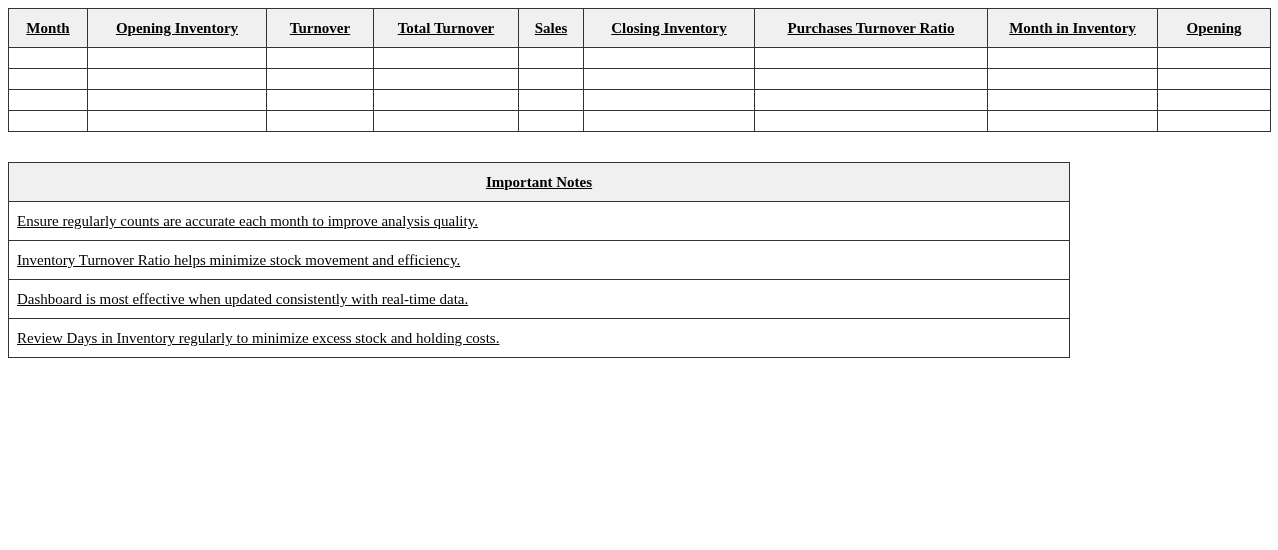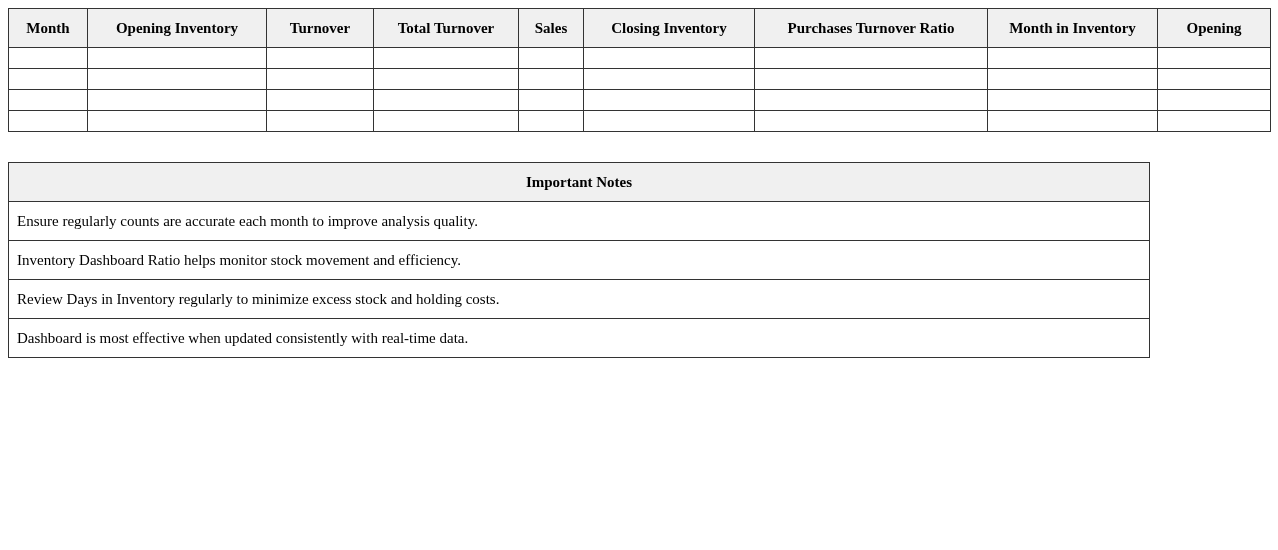--- a/index.html
+++ b/index.html
@@ -4,27 +4,28 @@
   <style>
     html, body { margin: 0; padding: 0; background: #ffffff; }
     body {
       width: 1278px; height: 550px;
       font-family: "Liberation Serif", "DejaVu Serif", serif;
       font-size: 15px; color: #000;
       padding: 8px; box-sizing: border-box;
     }
     table {
       border-collapse: collapse;
-      width: 1142px;
+      width: 1062px;
       table-layout: fixed;
     }
     th, td {
       border: 1px solid #333333;
       padding: 0 8px;
       line-height: 18px;
+      text-decoration: underline;
     }
     th {
       background: #f0f0f0;
       font-weight: bold;
       height: 38px;
       padding-top: 0; padding-bottom: 0;
     }
     .inv td { height: 20px; padding: 0; }
     .notes { margin-top: 30px; }
     .notes th, .notes td { height: 38px; }
@@ -109,22 +110,22 @@
   <thead>
     <tr>
       <th>Important Notes</th>
     </tr>
   </thead>
   <tbody>
     <tr>
       <td>Ensure regularly counts are accurate each month to improve analysis quality.</td>
     </tr>
     <tr>
-      <td>Inventory Dashboard Ratio helps monitor stock movement and efficiency.</td>
+      <td>Inventory Turnover Ratio helps minimize stock movement and efficiency.</td>
+    </tr>
+    <tr>
+      <td>Dashboard is most effective when updated consistently with real-time data.</td>
     </tr>
     <tr>
       <td>Review Days in Inventory regularly to minimize excess stock and holding costs.</td>
-    </tr>
-    <tr>
-      <td>Dashboard is most effective when updated consistently with real-time data.</td>
     </tr>
   </tbody>
 </table>
 
 </body></html>

